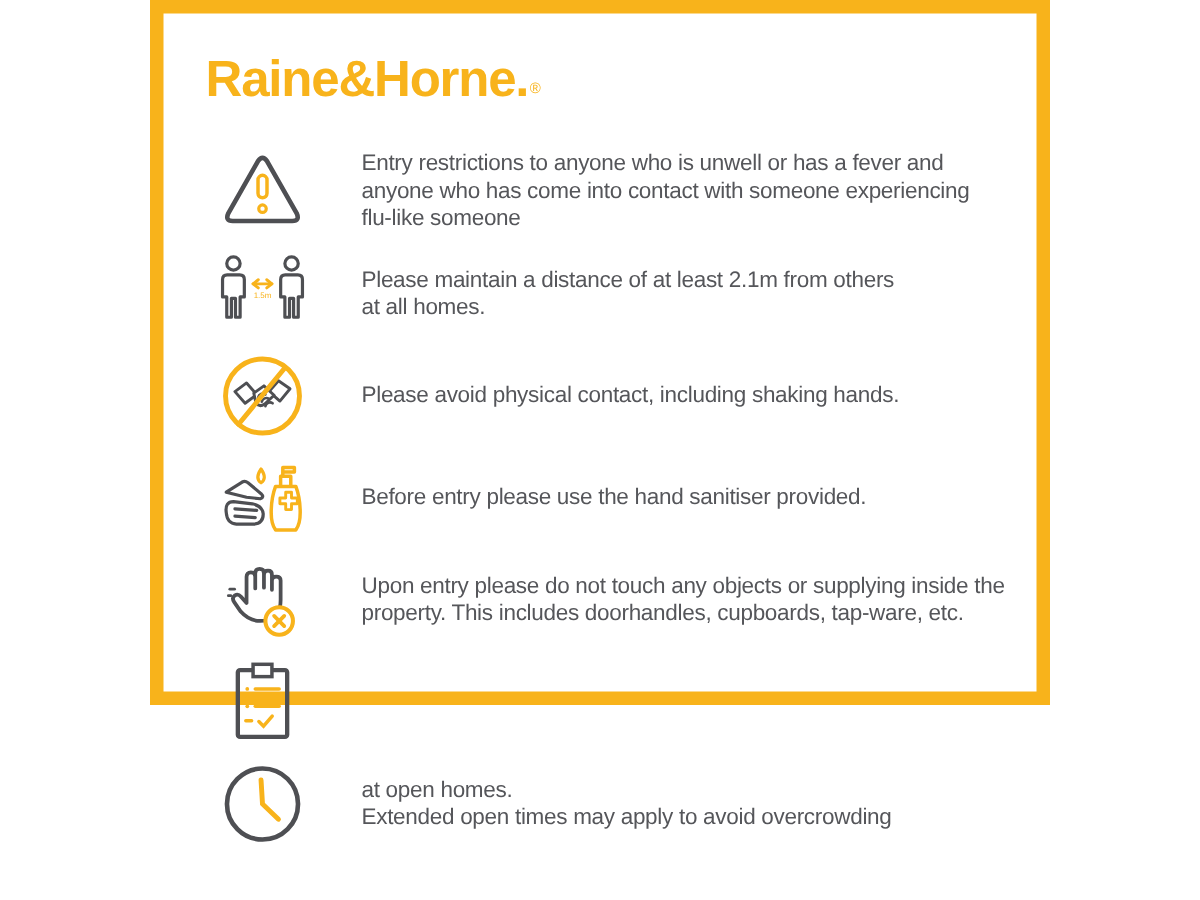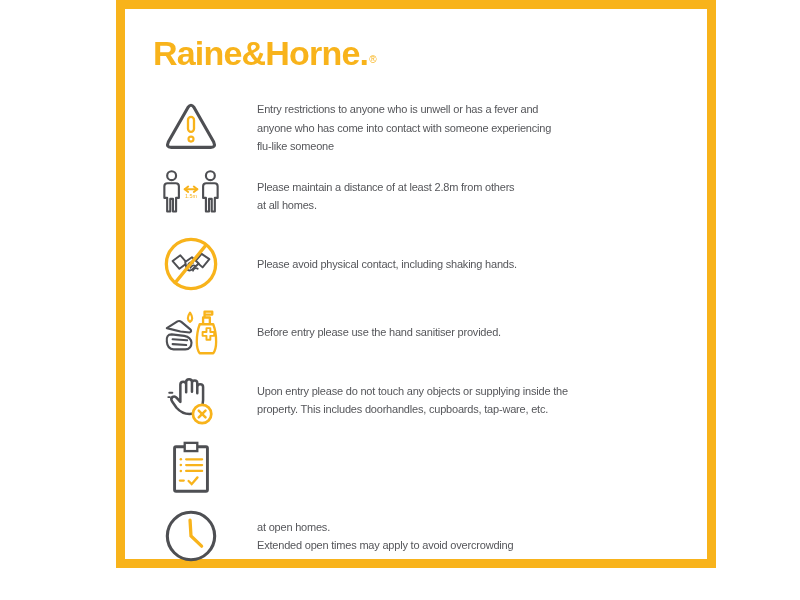--- a/index.html
+++ b/index.html
@@ -2,24 +2,23 @@
 <html><head>
 <meta charset="utf-8">
 <style>
   * { margin: 0; padding: 0; box-sizing: border-box; }
   html, body { width: 800px; height: 600px; background: #ffffff; overflow: hidden; }
   body { font-family: "Liberation Sans", sans-serif; position: relative; }
 
   .frame {
     position: absolute;
     left: 100px; top: 0;
-    width: 600px; height: 568px;
+    width: 600px; height: 470px;
     border: 9px solid #F8B31B;
     background: #ffffff;
-    margin-left: 16px;
   }
 
   .content { padding: 24px 20px 0 28px; }
 
   .logo {
     font-weight: bold;
     font-size: 34px;
     letter-spacing: -0.8px;
     color: #F8B31B;
     line-height: 40px;
@@ -41,21 +40,21 @@
   .icon-cell {
     width: 76px;
     min-width: 76px;
     display: flex;
     align-items: center;
     justify-content: center;
   }
   .text-cell {
     margin-left: 28px;
     color: #55565A;
-    font-size: 11px;
+    font-size: 15px;
     line-height: 18.5px;
     letter-spacing: -0.2px;
   }
   .text-cell .line { white-space: nowrap; }
 
   svg { display: block; }
 </style>
 </head>
 <body>
 
@@ -92,21 +91,21 @@
             </g>
             <g fill="none" stroke="#F8B31B" stroke-width="2" stroke-linecap="round" stroke-linejoin="round">
               <path d="M25.5 22 H38.5"></path>
               <path d="M25.5 22 l3.6 -2.8 M25.5 22 l3.6 2.8"></path>
               <path d="M38.5 22 l-3.6 -2.8 M38.5 22 l-3.6 2.8"></path>
             </g>
             <text x="32" y="31.5" text-anchor="middle" font-size="5.5" fill="#F8B31B" font-family="Liberation Sans, sans-serif">1.5m</text>
           </svg>
         </div>
         <div class="text-cell">
-          <div class="line">Please maintain a distance of at least 2.8m from others</div>
+          <div class="line">Please maintain a distance of at least 2.1m from others</div>
           <div class="line">at all homes.</div>
         </div>
       </div>
 
       <div class="row">
         <div class="icon-cell">
           <svg width="58" height="58" viewBox="0 0 60 60">
             <circle cx="30" cy="30" r="25.5" fill="none" stroke="#F8B31B" stroke-width="3.4"></circle>
             <g fill="#ffffff" stroke="#4E4F53" stroke-width="2" stroke-linejoin="round">
               <path d="M11 27 L19 21 L26 29 L18 35 Z"></path>

